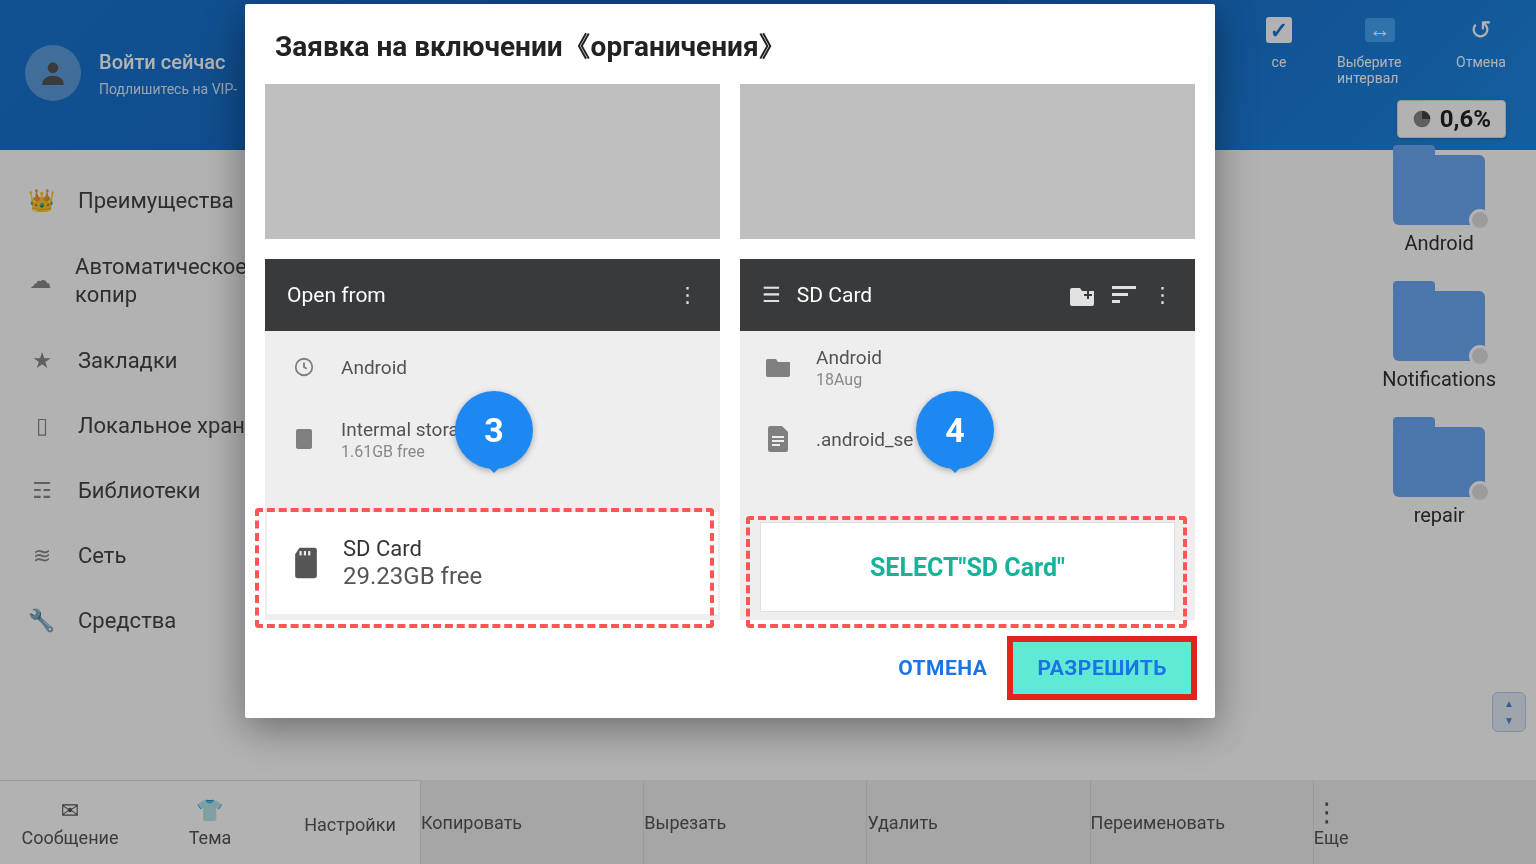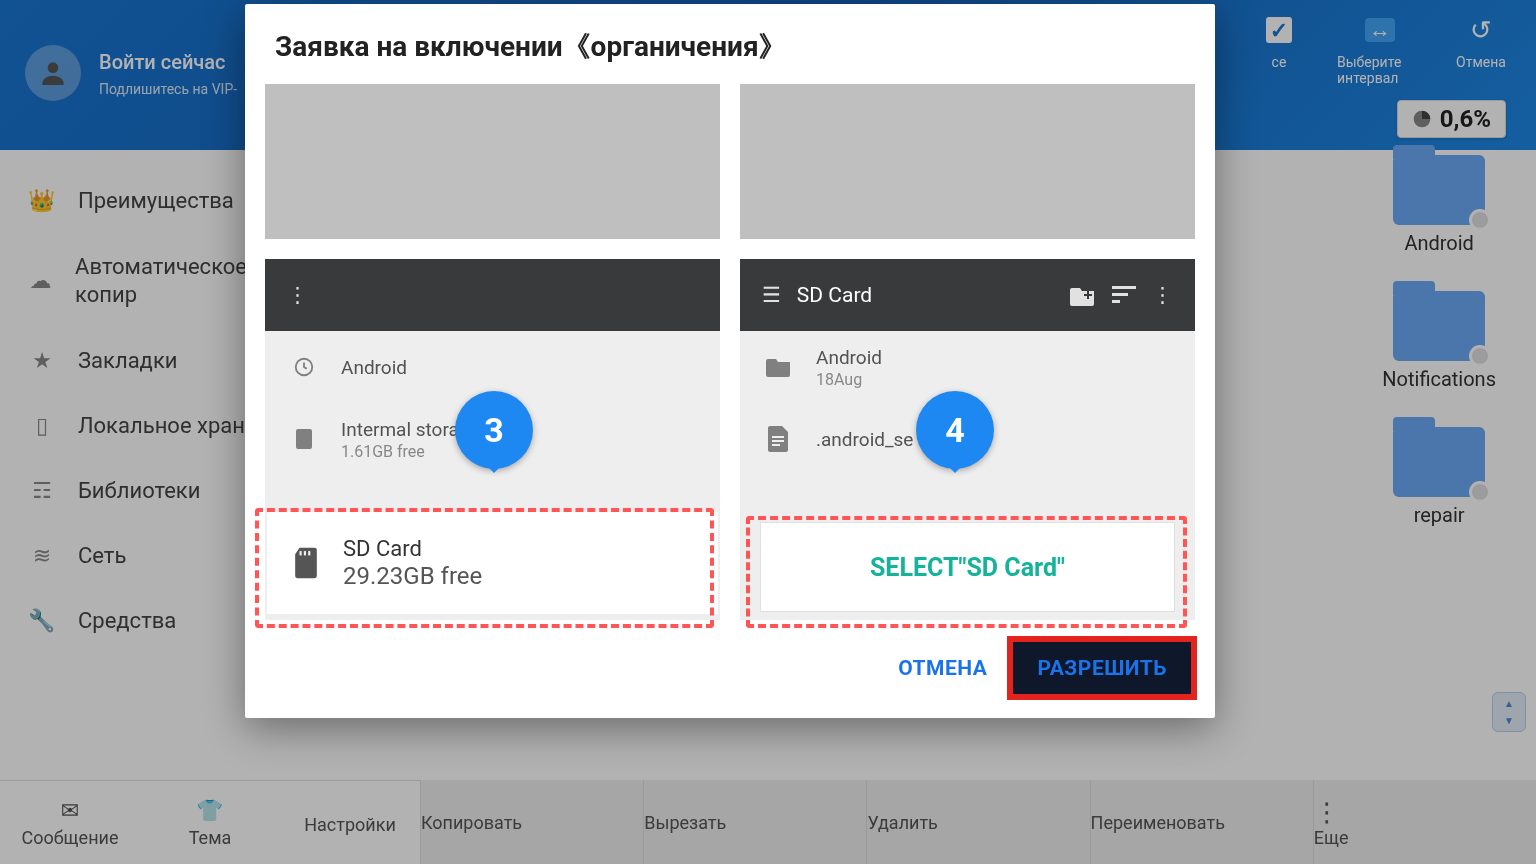--- a/index.html
+++ b/index.html
@@ -74,21 +74,21 @@
 
   .pin { position:absolute; width:78px; height:96px; }
   .pin .bubble { width:78px; height:78px; border-radius:50%; background:#1e88f2; color:#fff; display:flex; align-items:center; justify-content:center; font-size:34px; font-weight:700; box-shadow:0 2px 6px rgba(0,0,0,.3);}
   .pin::after { content:""; position:absolute; left:50%; top:70px; transform:translateX(-50%); border:12px solid transparent; border-top-color:#1e88f2;}
   .pin.p3 { left:190px; top:60px;}
   .pin.p4 { left:176px; top:60px;}
 
   .dlg-actions { display:flex; justify-content:flex-end; gap:0; padding:16px 18px 10px; align-items:center;}
   .dlg-btn { font-size:21px; font-weight:700; color:#1a73e8; padding:14px 20px; background:transparent; border:none; letter-spacing:.5px;}
   .dlg-btn.allow-wrap { border:6px solid #e3231e; padding:0;}
-  .dlg-btn.allow-wrap .inner { display:block; padding:14px 24px; background:#0f172a;}
+  .dlg-btn.allow-wrap .inner { display:block; padding:14px 24px; background:#5eead4;}
 
   svg { display:block; }
 </style>
 </head>
 <body>
 
 <div class="bg">
   <div class="bg-header">
     <div class="bg-user">
       <div class="bg-avatar">
@@ -225,20 +225,21 @@
 
 <div class="dialog">
   <h1>Заявка на включении《органичения》</h1>
 
   <div class="panels">
 
     <div class="panel">
       <div class="panel-top"></div>
       <div style="height:20px; background:#fff;"></div>
       <div class="panel-bar">
+        <span class="ttl">Open from</span>
         <span class="baric">⋮</span>
       </div>
       <div class="panel-list">
         <div class="li">
           <span class="licon">
               <svg width="22" height="22" viewBox="0 0 24 24" fill="none" stroke="#808080" stroke-width="2">
                 <circle cx="12" cy="12" r="9"></circle>
                 <path d="M12 7v5l3 2"></path>
               </svg>
             </span>

